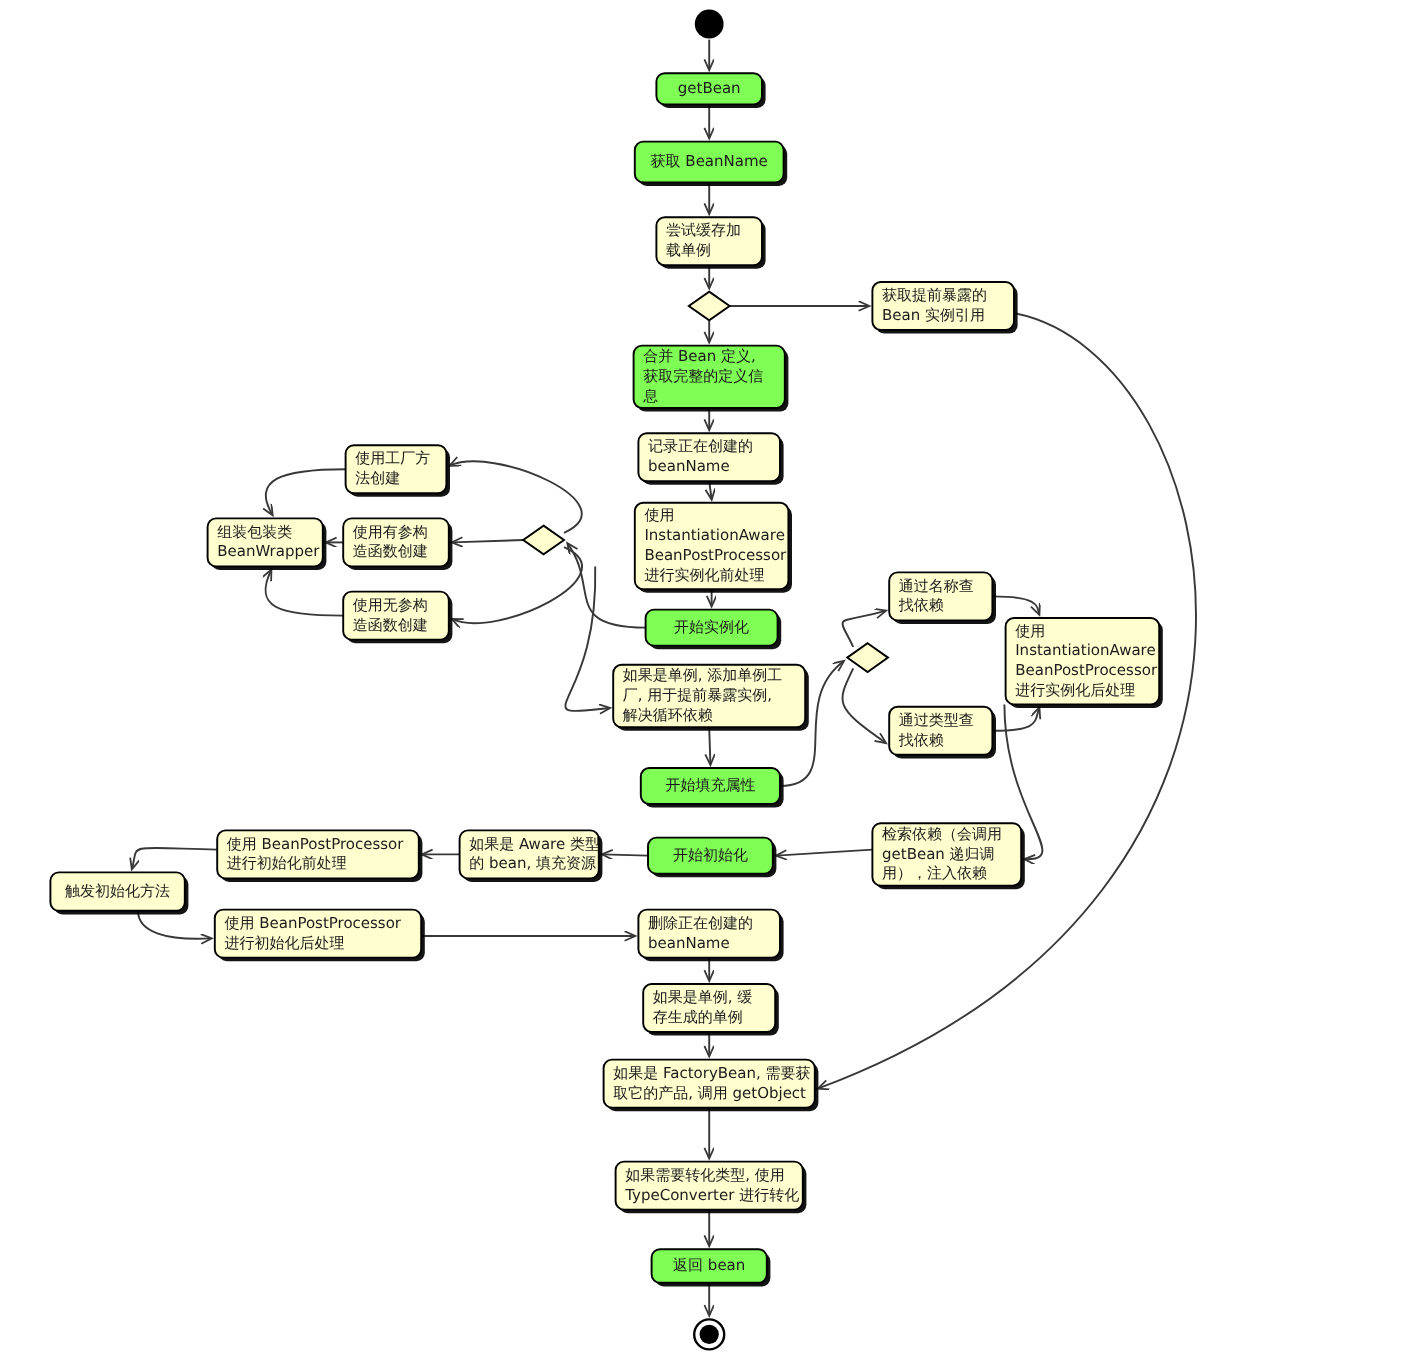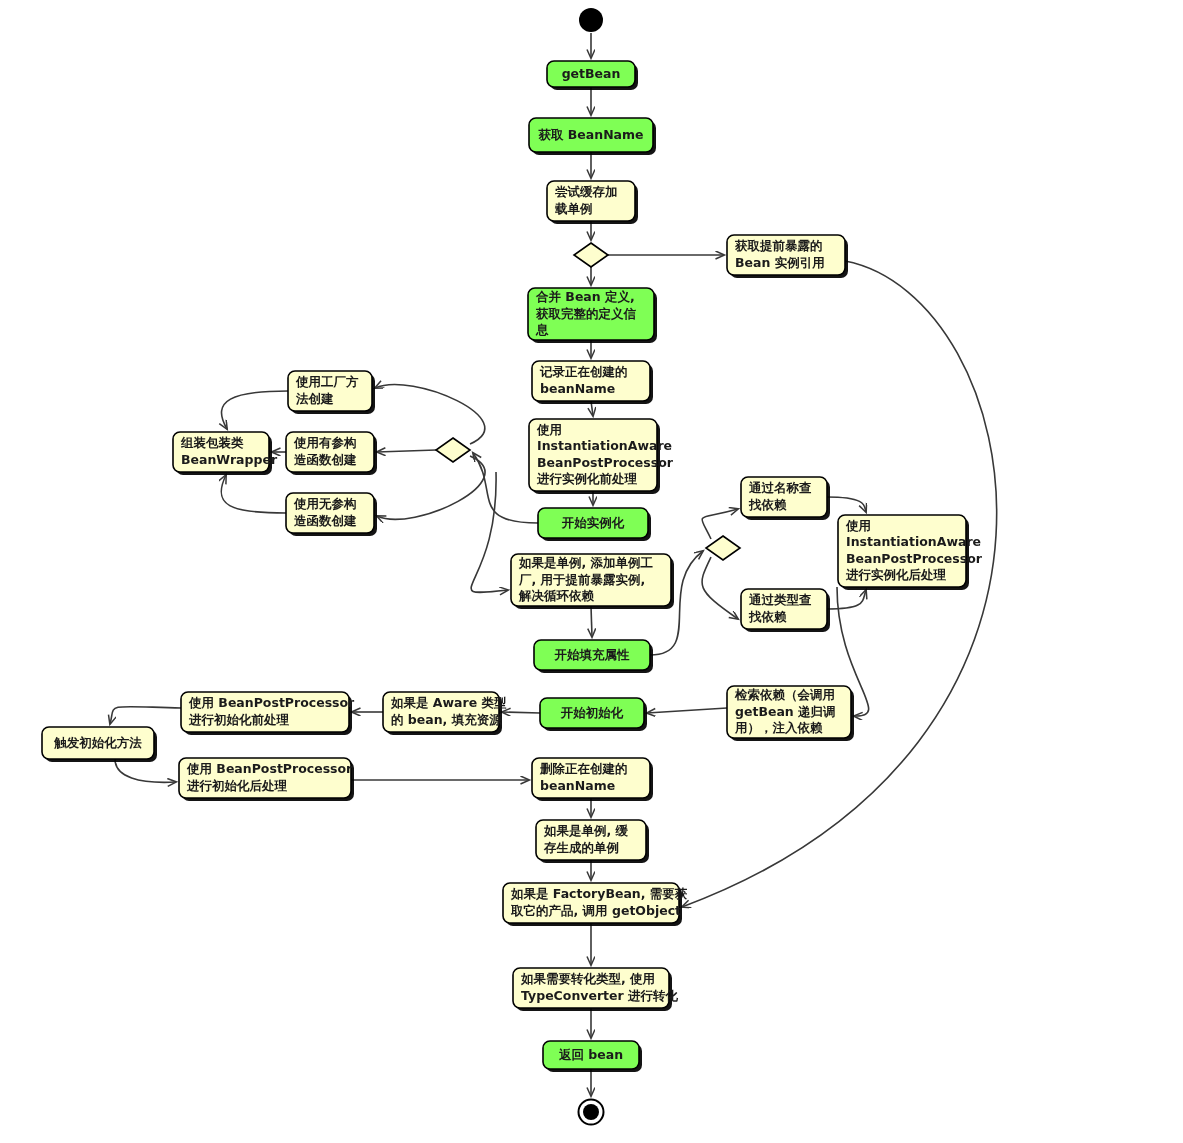--- a/index.html
+++ b/index.html
@@ -1,18 +1,18 @@
 <!DOCTYPE html>
 <html><head>
 <meta charset="utf-8">
 <style>
   html,body{margin:0;padding:0;background:#ffffff;}
   body{width:1183px;height:1143px;overflow:hidden;
        font-family:"DejaVu Sans","Liberation Sans",sans-serif;}
-  #canvas{position:relative;width:1183px;height:1143px;font-weight:bold;}
+  #canvas{position:relative;width:1183px;height:1143px;}
   svg{position:absolute;left:0;top:0;width:1183px;height:1143px;}
   .edge{fill:none;stroke:#383838;stroke-width:1.6;}
   .nodebox{stroke:#000000;stroke-width:1.6;}
   .nb-yellow{fill:#FEFECE;}
   .txt{font-family:"DejaVu Sans","Liberation Sans",sans-serif;
        font-size:12.5px;fill:#1b1b1b;dominant-baseline:middle;}
   .txt-c{text-anchor:middle;}
   .txt-l{text-anchor:start;}
 </style>
 </head>

